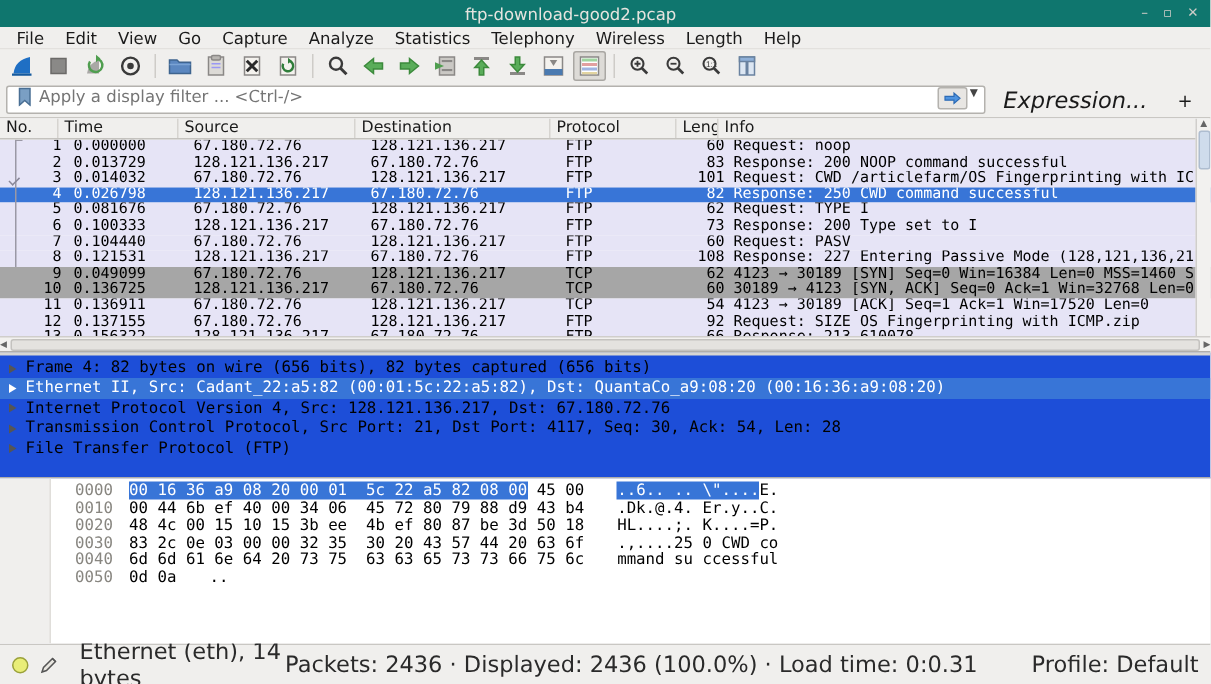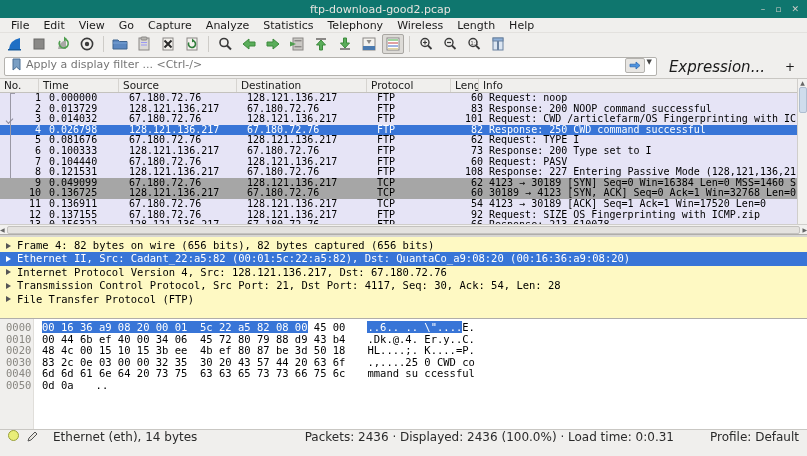--- a/index.html
+++ b/index.html
@@ -54,37 +54,37 @@
   .related-tick { position:absolute; left:6px; top:25px; width:7px; height:4px; border-left:1px solid #8a889a; border-bottom:1px solid #8a889a; transform:rotate(-45deg); z-index:2; pointer-events:none; }
 
   
   .vscroll { position:absolute; right:0; top:0; width:10px; height:146px; background:#f2f1ef; border-left:1px solid #d0cecb; z-index:4; display:flex; flex-direction:column; align-items:center; }
   .vthumb { width:8px; height:26px; background:#cfdcec; border:1px solid #aebdd0; border-radius:2px; margin-top:1px; }
   .sarrow { font-size:6px; color:#666; line-height:7px; }
   .hscroll { position:absolute; left:0; bottom:0; height:10px; width:100%; background:#f2f1ef; border-top:1px solid #d0cecb; display:flex; align-items:center; z-index:4; }
   .hthumb { flex:1; height:8px; background:#e4e2df; border:1px solid #c4c2bf; border-radius:2px; margin:0 2px; }
 
   
-  .details { flex:0 0 auto; height:84px; background:#fef9c3; border-top:2px solid #d8d6d2; border-bottom:1px solid #b0aeaa; padding-top:2px; font-family:"DejaVu Sans Mono","Liberation Mono",monospace; font-size:10.5px; overflow:hidden; }
+  .details { flex:0 0 auto; height:84px; background:#1d4ed8; border-top:2px solid #d8d6d2; border-bottom:1px solid #b0aeaa; padding-top:2px; font-family:"DejaVu Sans Mono","Liberation Mono",monospace; font-size:10.5px; overflow:hidden; }
   .drow { height:13.4px; line-height:13.4px; display:flex; align-items:center; white-space:nowrap; color:#000; padding-left:4px; }
   .drow.sel { background:#3875d7; color:#ffffff; }
   .tri { width:0; height:0; border-left:5px solid #555; border-top:3.5px solid transparent; border-bottom:3.5px solid transparent; margin:0 6px 0 2px; flex:0 0 auto; }
   .drow.sel .tri { border-left-color:#fff; }
 
   
   .hexpane { flex:1 1 auto; background:#ffffff; position:relative; font-family:"DejaVu Sans Mono","Liberation Mono",monospace; font-size:10.5px; overflow:hidden; padding-top:3px; }
   .offsetstrip { position:absolute; left:0; top:0; bottom:0; width:34px; background:#f0efed; border-right:1px solid #e0deda; }
-  .hexline { position:relative; height:11.6px; line-height:11.6px; white-space:pre; color:#000; }
+  .hexline { position:relative; height:11.6px; line-height:11.6px; white-space:pre; color:#000;padding-left:44px; }
   .hexline .off { display:inline-block; width:34px; padding-left:6px; color:#888680; }
   .hexline .hx { display:inline-block; padding-left:8px; }
   .hl { background:#3875d7; color:#ffffff; }
   .hexline .asc { display:inline-block; padding-left:22px; }
 
   
-  .statusbar { flex:0 0 auto; height:27px; border-top:1px solid #c9c7c3; background:#f0efed; display:flex; padding:0 8px; font-size:12px; color:#2a2a2a; }
+  .statusbar { flex:0 0 auto; height:27px; border-top:1px solid #c9c7c3; background:#f0efed; display:flex; align-items:center; padding:0 8px; font-size:15px; color:#2a2a2a; }
   .expert-dot { width:11px; height:11px; border-radius:50%; background:#e9ee78; border:1px solid #9aa13a; margin-right:8px; flex:0 0 auto; }
   .pencil { margin-right:14px; flex:0 0 auto; }
   .status-left { flex:1; }
   .status-right { display:flex; gap:36px; }
   span, div { cursor:default; }
 </style>
 </head>
 <body>
 
 <div class="window">

